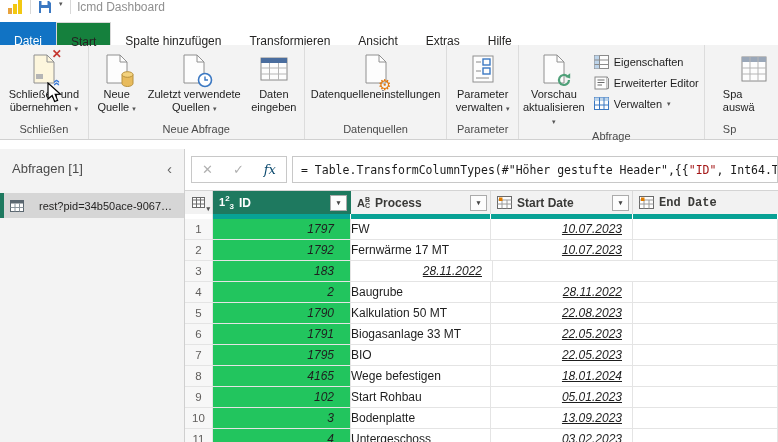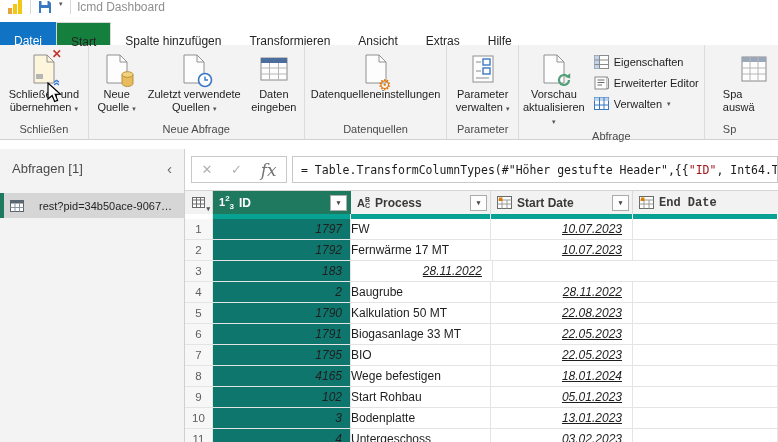--- a/index.html
+++ b/index.html
@@ -42,21 +42,21 @@
   .collapse { font-size:15px; color:#666; cursor:default; }
   .qitem { margin-top:16px; height:25px; background:#d6d6d6; display:flex; align-items:center; gap:15px;
     border-left:4px solid #1e795f; padding-left:6px; font-size:11px; color:#252423; white-space:nowrap; overflow:hidden; cursor:default; }
 
   .rightpane { flex:1; display:flex; flex-direction:column; background:#fff; min-width:0; }
 
   
   .fbar { height:41px; display:flex; align-items:center; padding-left:6px; gap:5px; background:#fff; }
   .fbox-icons { width:96px; height:27px; border:1px solid #c8c8c8; background:#fff; display:flex; align-items:center; justify-content:space-around; flex:none; }
   .fico { color:#b0b0b0; font-size:13px; cursor:default; }
-  .fico.fx { color:#737373; font-style:italic; font-family:"DejaVu Serif", serif; font-size:17px; }
+  .fico.fx { color:#0c4a6e; font-style:italic; font-family:"DejaVu Serif", serif; font-size:13px; }
   .fbox-input { flex:1; height:27px; border:1px solid #c8c8c8; background:#fff; display:flex; align-items:center;
     padding-left:8px; font-family:"DejaVu Sans Mono", monospace; font-size:11.5px; color:#1b1b1b; white-space:pre; overflow:hidden; }
   .fstr { color:#a31515; }
 
   
   .grid { flex:1; border-top:1px solid #d4d4d4; overflow:hidden; }
   .ghead { display:flex; height:23px; }
   .gh { display:flex; align-items:center; gap:5px; font-size:12px; font-weight:bold; color:#3a3a38;
     background:#f2f2f2; border-right:1px solid #d9d9d9; padding:0 3px 0 6px; cursor:default; }
   .gh.sel { background:#1e795f; color:#fff; border-right-color:#1e795f; }
@@ -66,21 +66,21 @@
     display:flex; align-items:center; justify-content:center; font-size:7px; color:#444; flex:none; cursor:default; }
   .corner-caret { position:absolute; right:2px; bottom:1px; font-size:7px; color:#555; }
 
   .qualrow { display:flex; height:5px; background:#fff; }
   .qual { background:#08a295; border-right:1px solid #fff; }
   .qual.blank { background:transparent; border-right:1px solid #e4e4e4; }
 
   .grow { display:flex; height:21px; border-bottom:1px solid #e4e4e4; font-size:12px; background:#fff; }
   .gc { display:flex; align-items:center; border-right:1px solid #e4e4e4; overflow:hidden; white-space:nowrap; cursor:default; }
   .gc.num { width:28px; justify-content:center; color:#605e5c; background:#f7f7f7; font-size:11.5px; }
-  .gc.id { width:138px; justify-content:flex-end; padding-right:8px; font-style:italic; background:#0f766e; color:#1f1f1f; }
+  .gc.id { width:138px; justify-content:flex-end; padding-right:16px; font-style:italic; background:#22c55e; color:#1f1f1f; }
   .gc.proc { width:140px; }
   .gc.start { width:142px; justify-content:flex-end; padding-right:10px; font-style:italic;text-decoration:underline; }
   .gc.end { flex:1; }
   .w-id { width:138px; } .w-proc { width:140px; } .w-start { width:142px; } .w-end { flex:1; } .w-num { width:28px; }
 
   
   .t123 { font-size:11px; line-height:11px; white-space:nowrap; }
   .t123 sup, .t123 sub { font-size:8px; }
   .tabc { display:inline-flex; align-items:center; font-size:11px; font-weight:bold; color:#3a3a38; line-height:10px; }
   .tabc .bc { display:inline-flex; flex-direction:column; font-size:7px; line-height:6px; font-weight:bold; }
@@ -436,21 +436,21 @@
             <div class="gc num">9</div>
             <div class="gc id">102</div>
             <div class="gc proc">Start Rohbau</div>
             <div class="gc start">05.01.2023</div>
             <div class="gc end"></div>
           </div>
           <div class="grow">
             <div class="gc num">10</div>
             <div class="gc id">3</div>
             <div class="gc proc">Bodenplatte</div>
-            <div class="gc start">13.01.2023</div>
+            <div class="gc start">13.09.2023</div>
             <div class="gc end"></div>
           </div>
           <div class="grow">
             <div class="gc num">11</div>
             <div class="gc id">4</div>
             <div class="gc proc">Untergeschoss</div>
             <div class="gc start">03.02.2023</div>
             <div class="gc end"></div>
           </div>
         </div>

